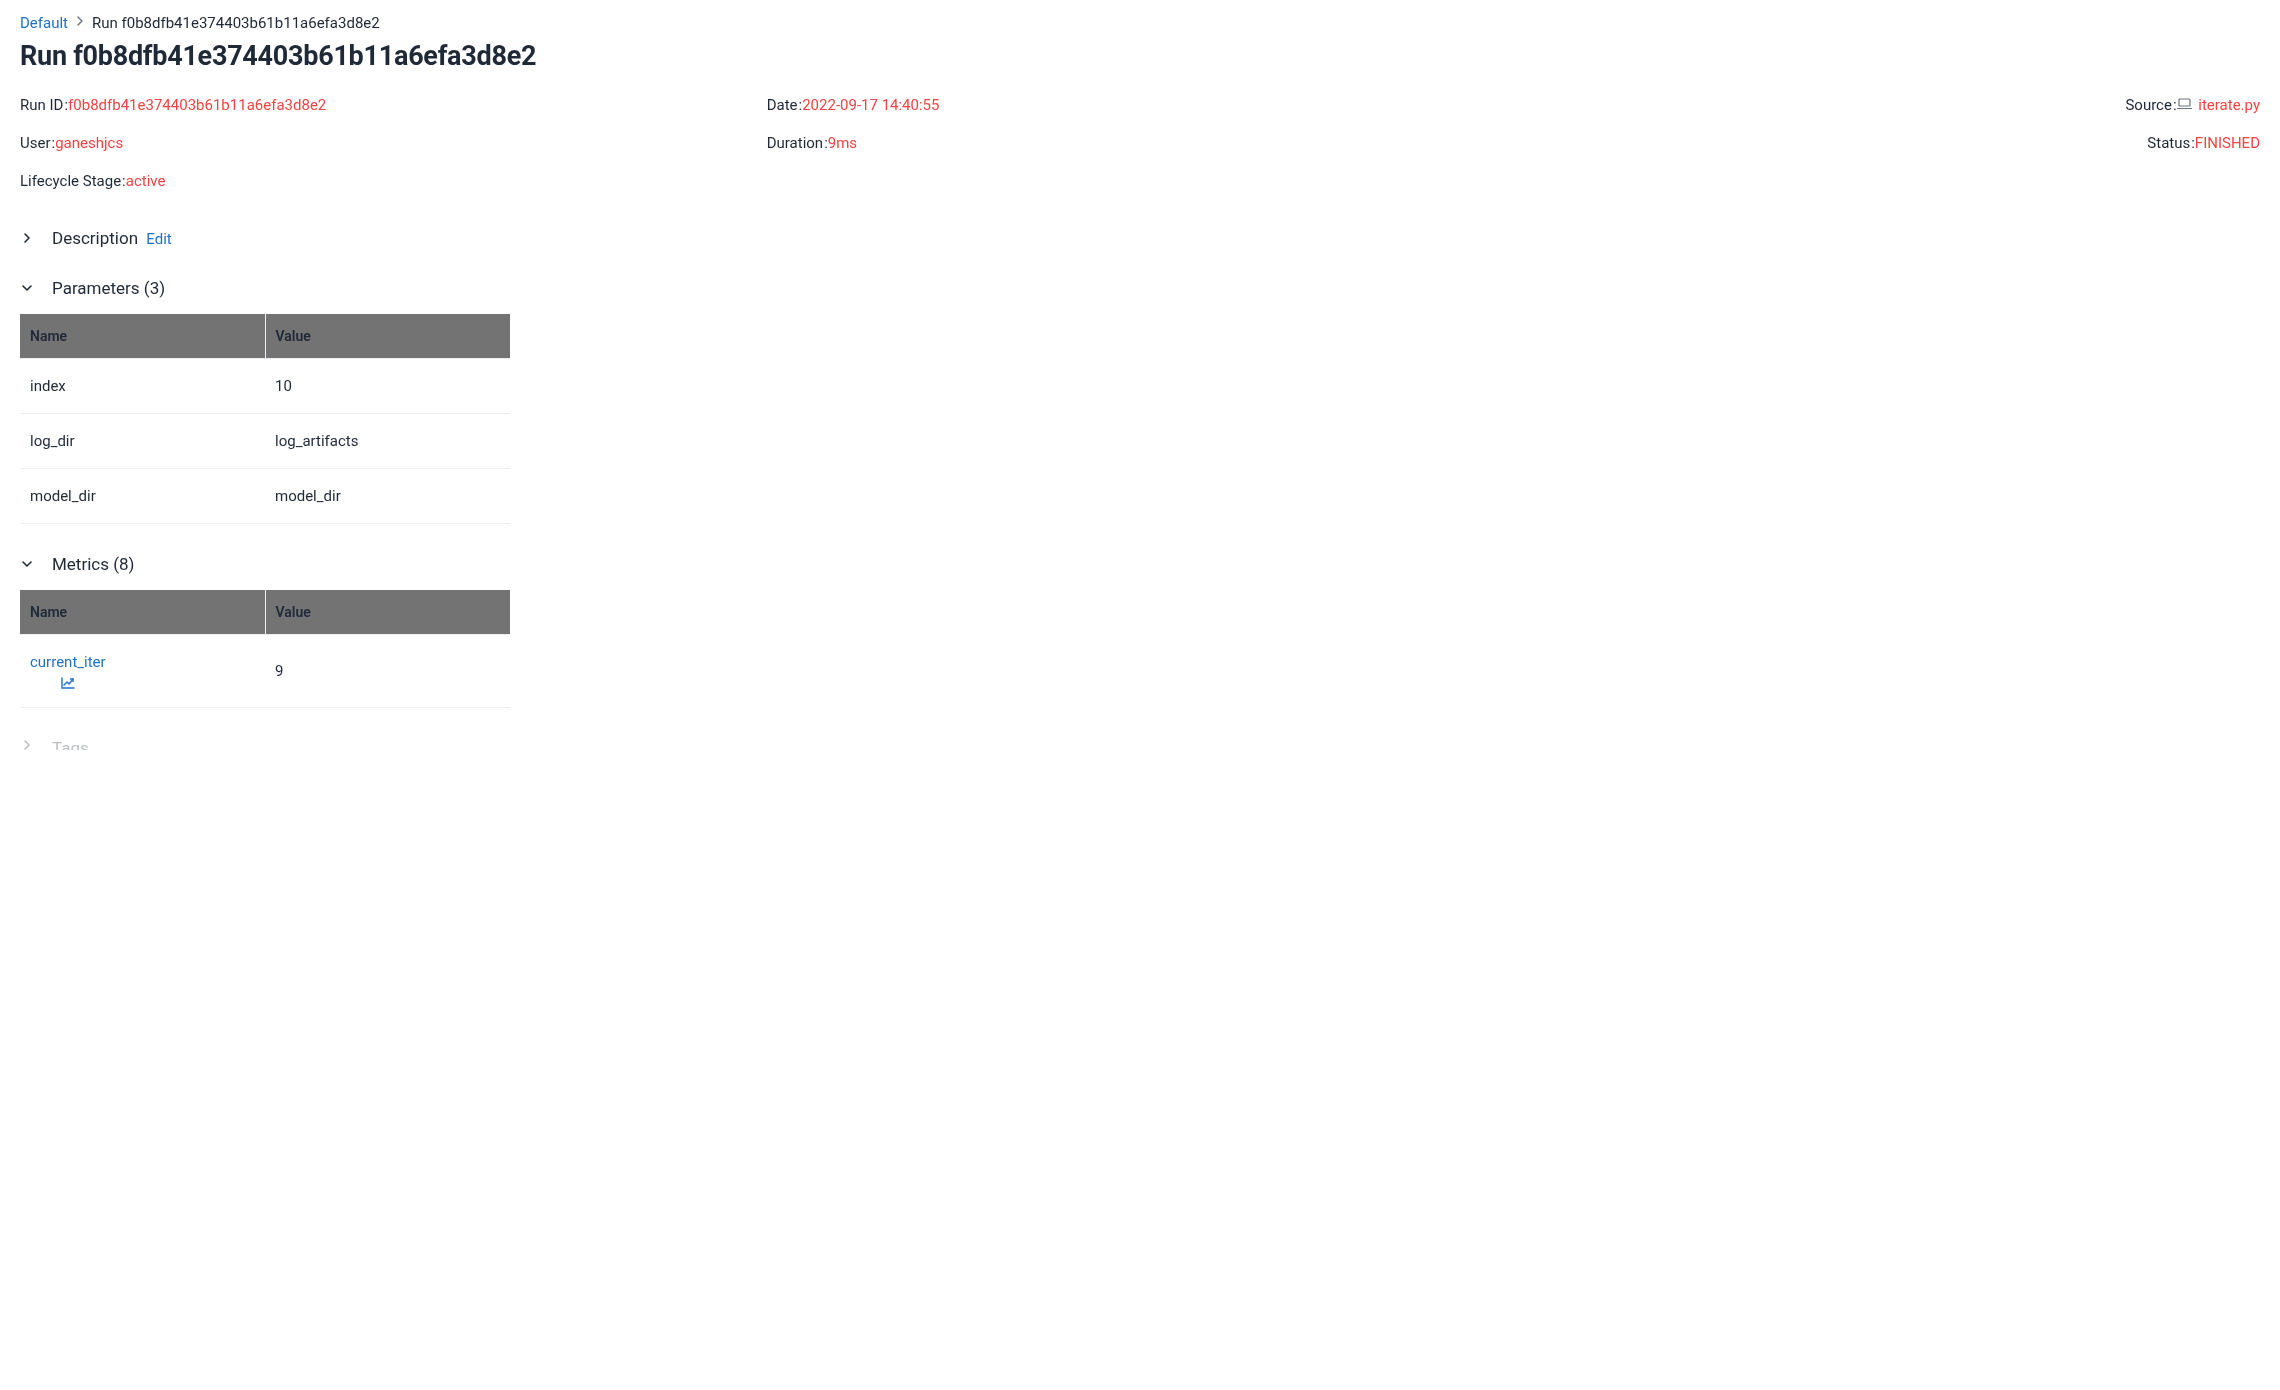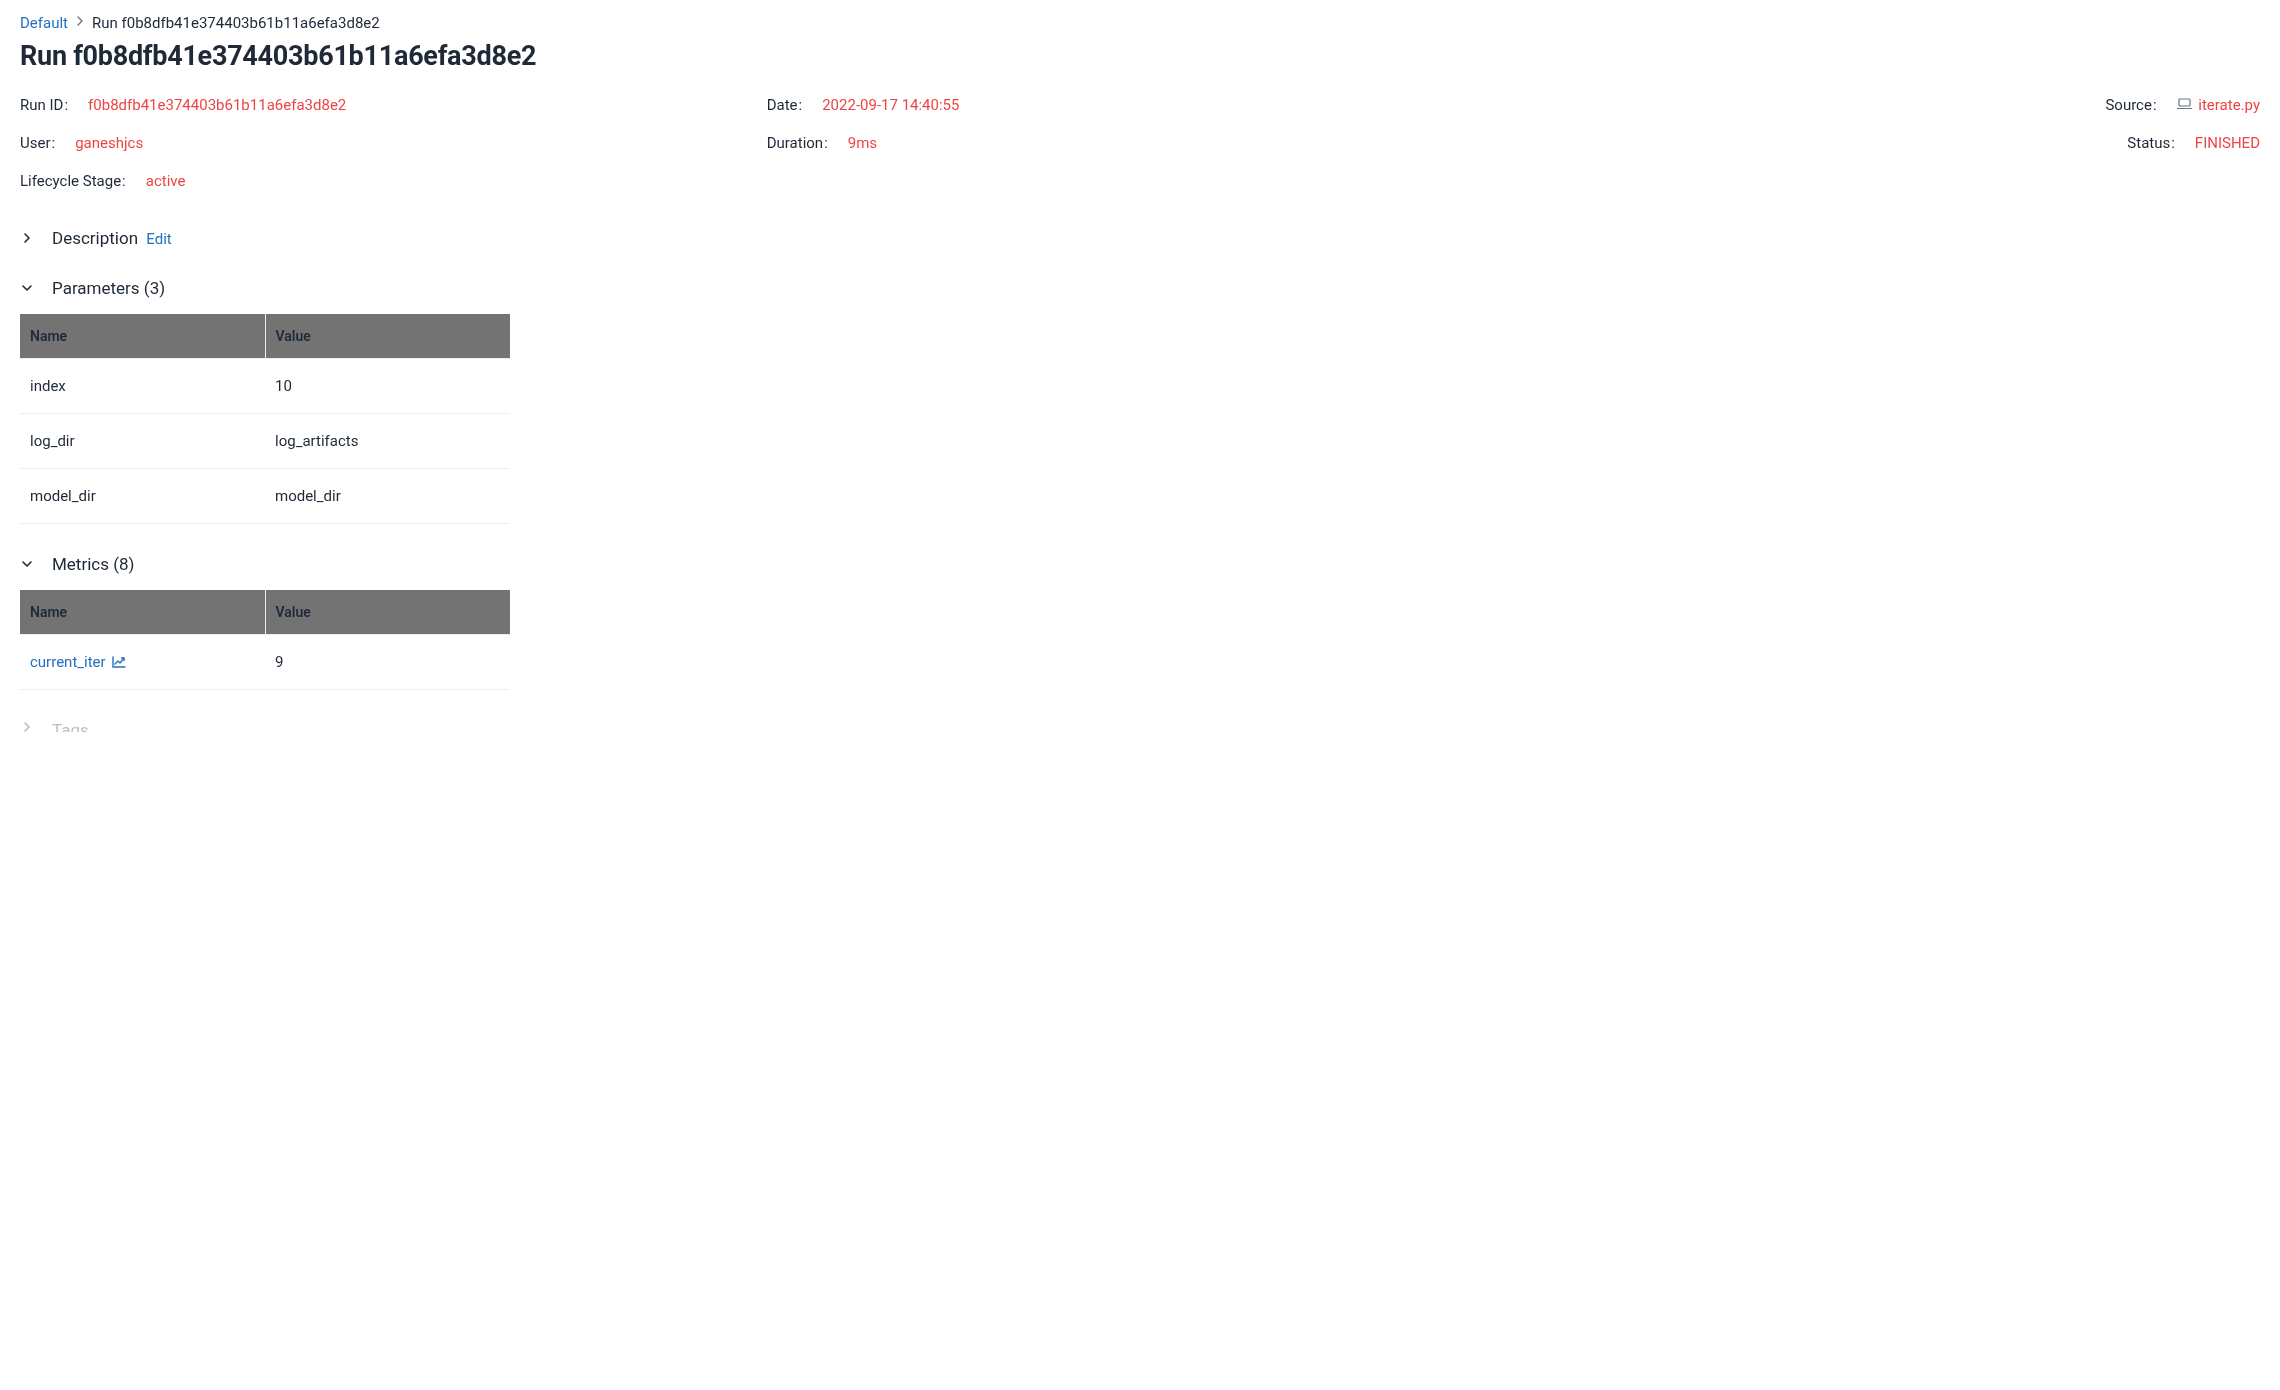--- a/index.html
+++ b/index.html
@@ -40,21 +40,21 @@
     }
     .meta-grid {
       display: grid;
       grid-template-columns: 1fr 1fr 1fr;
       row-gap: 20px;
       margin-bottom: 38px;
     }
     .meta-item {
       display: flex;
       align-items: center;
-      gap: 20px;
+      gap: 0;
     }
     .meta-label {
       color: #1f2937;
     }
     .meta-label::after {
       content: ":";
       margin-left: 1px;
     }
     .meta-value {
       color: #ef4444;
@@ -129,20 +129,21 @@
     .data-table th:first-child,
     .data-table td:first-child {
       width: 50%;
     }
     .metric-link {
       color: #2272c3;
       cursor: pointer;
       display: inline-flex;
       align-items: center;
       gap: 6px;
+      flex-direction: column;
     }
     .chart-icon {
       display: inline-flex;
       color: #2272c3;
     }
   </style>
 </head>
 <body>
 
 <div class="breadcrumb">

